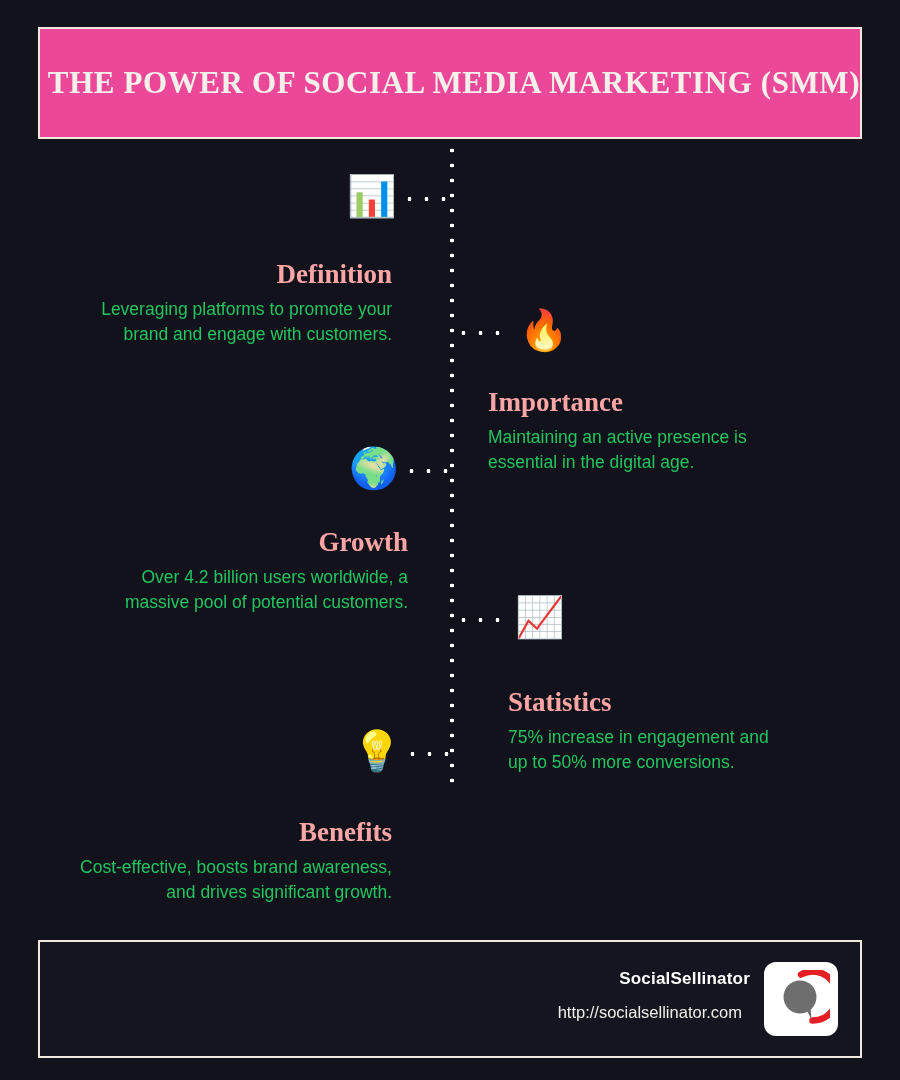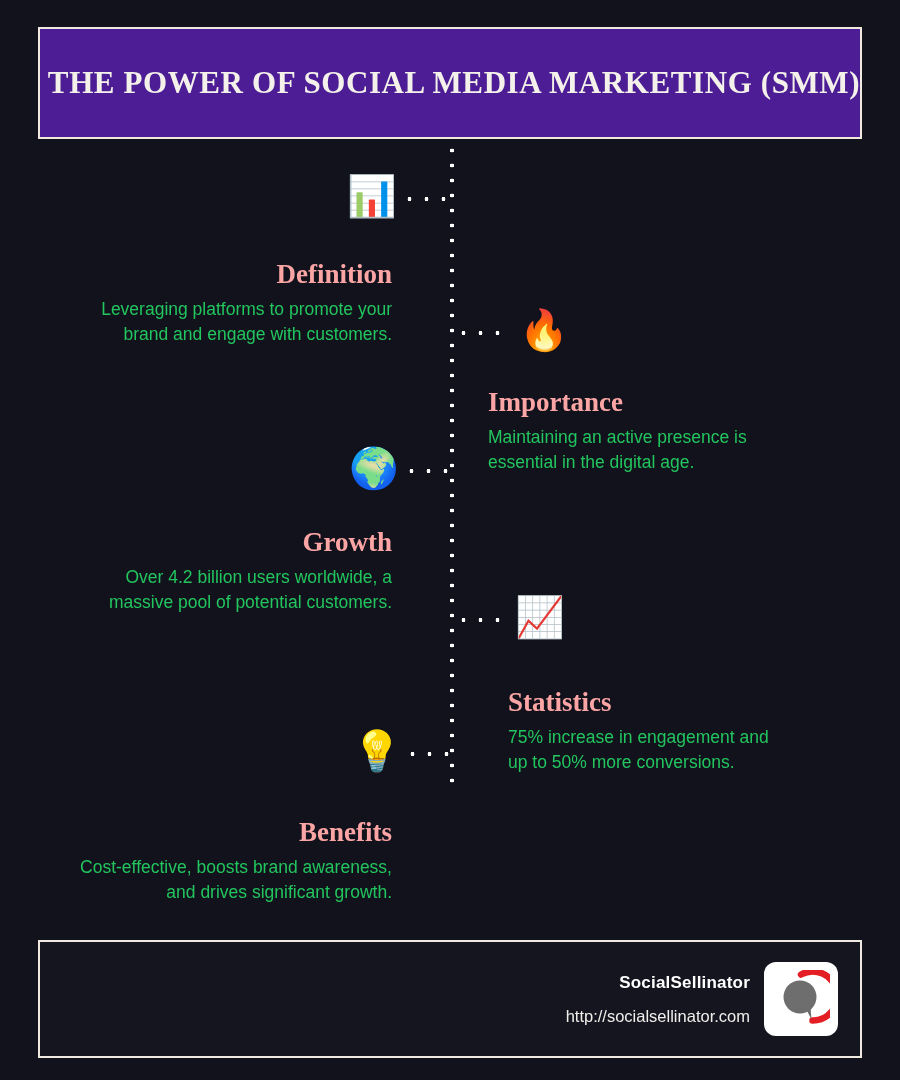--- a/index.html
+++ b/index.html
@@ -18,21 +18,21 @@
   }
 
   
   .title-box {
     position: absolute;
     left: 38px;
     top: 27px;
     width: 824px;
     height: 112px;
     border: 2px solid #efe9df;
-    background: #4c1d95;
+    background: #ec4899;
     box-sizing: border-box;
     display: flex;
     align-items: center;
     justify-content: center;
     padding-left: 8px;
   }
   .title-text {
     font-family: "Liberation Serif", serif;
     font-size: 31px;
     letter-spacing: 0.6px;
@@ -119,21 +119,21 @@
     font-size: 17px;
     font-weight: 700;
     color: #ffffff;
     letter-spacing: 0.2px;
     margin: 0 0 14px 0;
   }
   .brand-url {
     font-family: "Liberation Sans", sans-serif;
     font-size: 16.5px;
     color: #f0eeea;
-    margin: 0;
+    margin: 8px;
   }
   .logo-tile {
     width: 74px;
     height: 74px;
     border-radius: 12px;
     background: #ffffff;
     display: flex;
     align-items: center;
     justify-content: center;
     flex: none;
@@ -161,21 +161,21 @@
   <div class="emoji" style="left:519px; top:310px;">🔥</div>
   <div class="connector" style="left:455px; top:330px; width:56px;"></div>
   <div class="block right" style="left:488px; top:388px; width:352px;">
     <h2 class="sec-heading">Importance</h2>
     <p class="sec-body">Maintaining an active presence is
 essential in the digital age.</p>
   </div>
 
   <div class="emoji" style="left:349px; top:448px;">🌍</div>
   <div class="connector" style="left:403px; top:468px; width:52px;"></div>
-  <div class="block left" style="left:42px; top:528px; width:350px;">
+  <div class="block left" style="left:58px; top:528px; width:350px;">
     <h2 class="sec-heading">Growth</h2>
     <p class="sec-body">Over 4.2 billion users worldwide, a
 massive pool of potential customers.</p>
   </div>
 
   <div class="emoji" style="left:515px; top:597px;">📈</div>
   <div class="connector" style="left:455px; top:617px; width:52px;"></div>
   <div class="block right" style="left:508px; top:688px; width:352px;">
     <h2 class="sec-heading">Statistics</h2>
     <p class="sec-body">75% increase in engagement and

